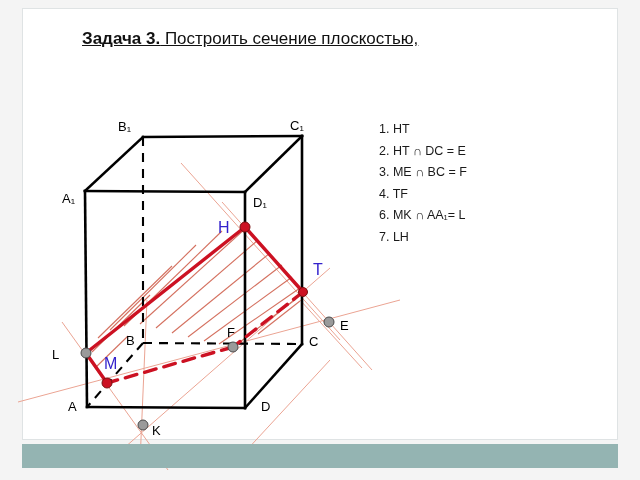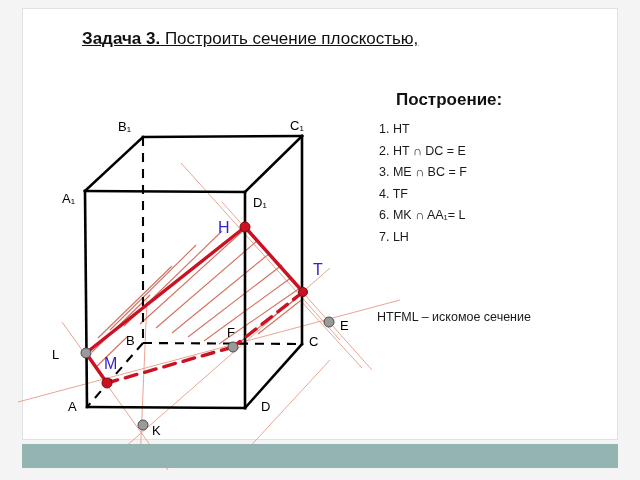--- a/index.html
+++ b/index.html
@@ -160,32 +160,30 @@
       <circle cx="329" cy="322" r="5" fill="#9a9a9a" stroke="#4a4a4a" stroke-width="1"></circle>
       <circle cx="143" cy="425" r="5" fill="#9a9a9a" stroke="#4a4a4a" stroke-width="1"></circle>
       <circle cx="86" cy="353" r="5" fill="#9a9a9a" stroke="#4a4a4a" stroke-width="1"></circle>
     </g>
   </svg>
 
   <div id="title">
     <span class="bold">Задача 3.</span><span> Построить сечение плоскостью,</span><br>
   </div>
 
-  <div id="buildHead">Построение:</div>
 
   <div id="steps">
     <div class="step">1. HT</div>
     <div class="step">2. HT ∩ DC = E</div>
     <div class="step">3. ME ∩ BC = F</div>
     <div class="step">4. TF</div>
     <div class="step">6. MK ∩ AA₁= L</div>
     <div class="step">7. LH</div>
   </div>
 
-  <div id="conclusion">HTFML – искомое сечение</div>
 
   <div class="lbl" style="left:118px;top:120px;">B₁</div>
   <div class="lbl" style="left:290px;top:119px;">C₁</div>
   <div class="lbl" style="left:62px;top:192px;">A₁</div>
   <div class="lbl" style="left:253px;top:196px;">D₁</div>
 
   <div class="lbl" style="left:126px;top:334px;">B</div>
   <div class="lbl" style="left:309px;top:335px;">C</div>
   <div class="lbl" style="left:68px;top:400px;">A</div>
   <div class="lbl" style="left:261px;top:400px;">D</div>

